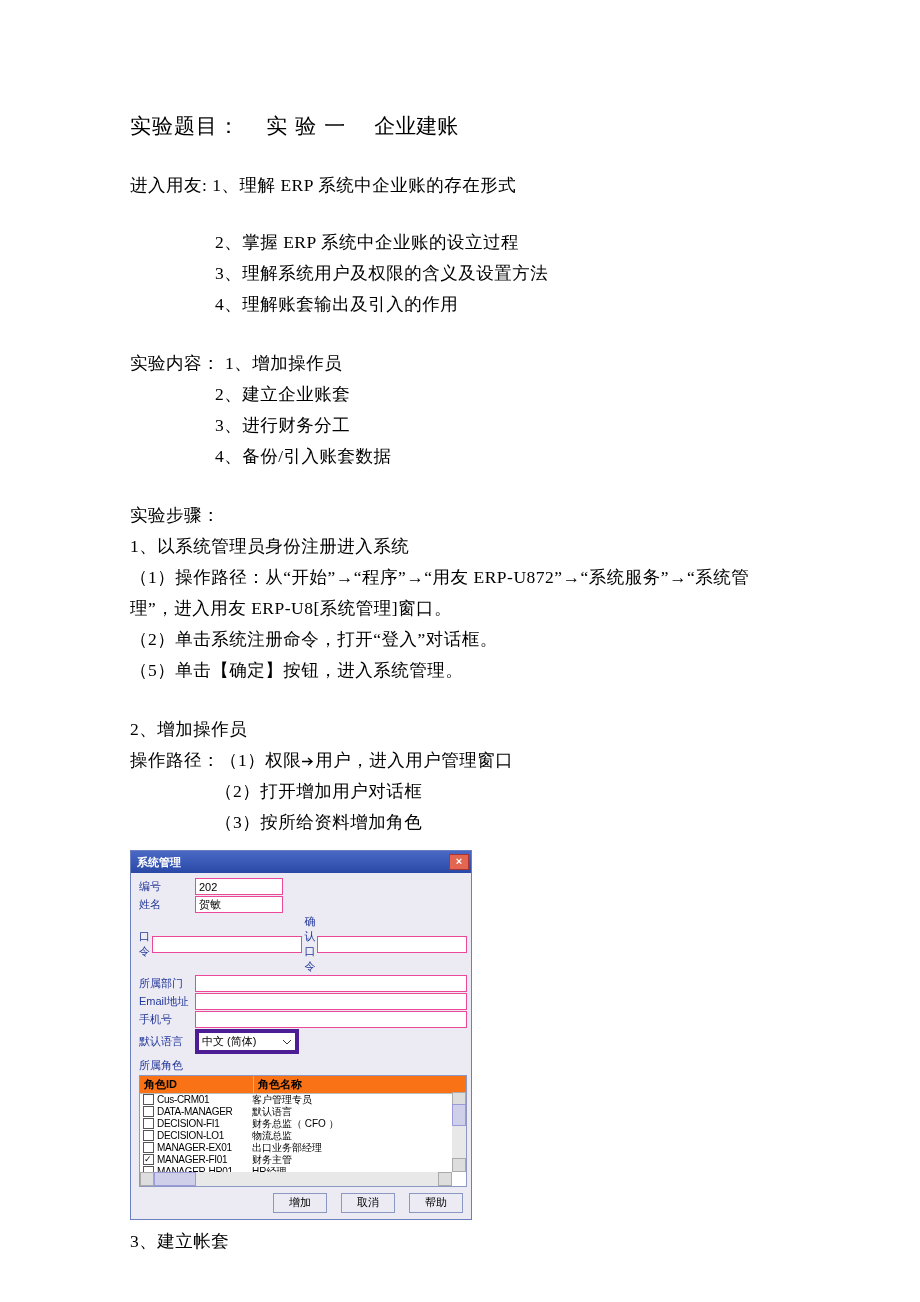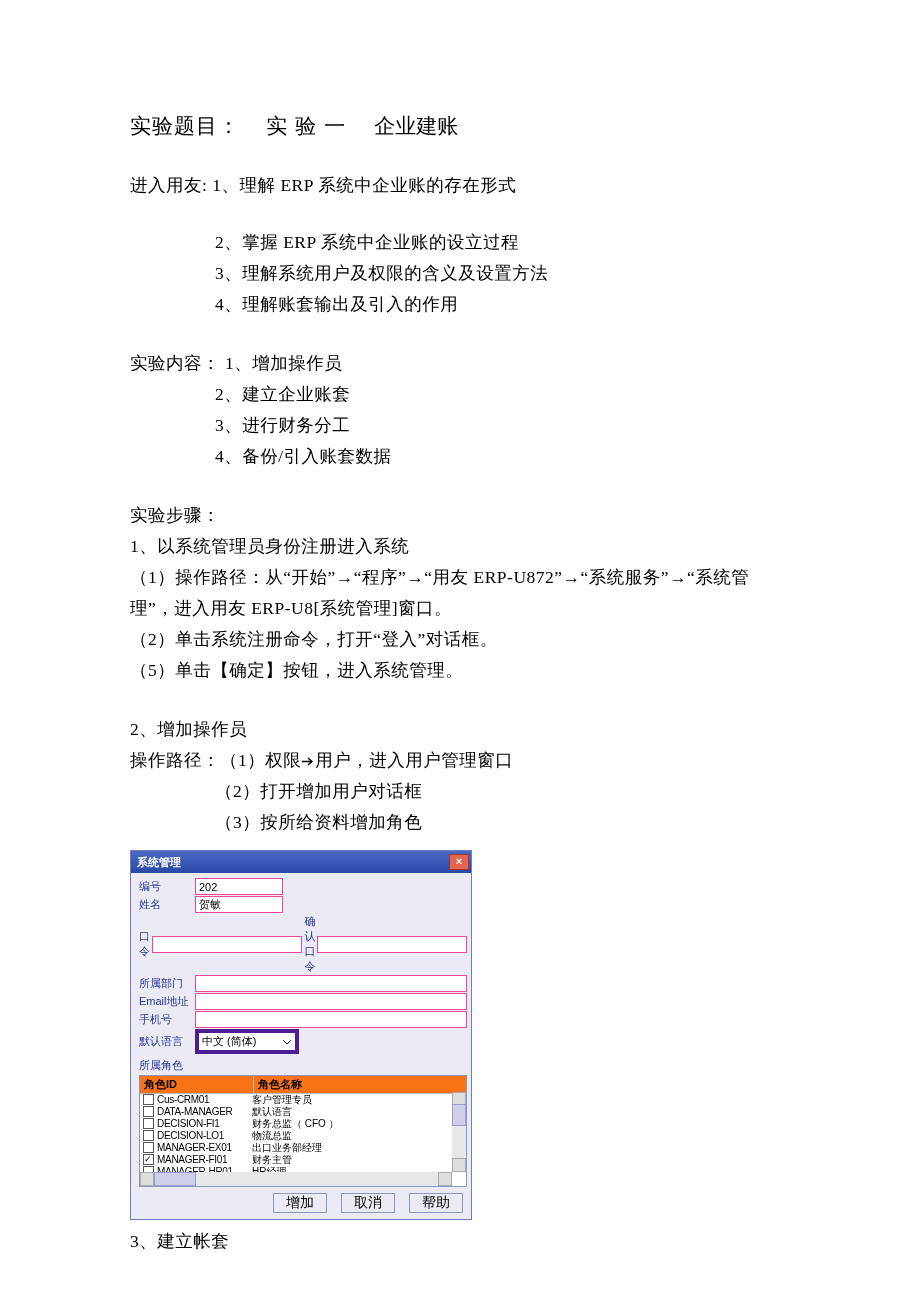--- a/index.html
+++ b/index.html
@@ -32,21 +32,21 @@
   .cb { width:9px; height:9px; border:1px solid #555; background:#fff; display:inline-block; position:relative; }
   .cb.chk::after { content:"✓"; position:absolute; font-size:9px; left:0; top:-2px; }
   .vscroll { position:absolute; right:0; top:16px; bottom:14px; width:14px; background:#e8e8e8; }
   .vscroll .ab { height:12px; background:#ddd; border:1px solid #aaa; }
   .vscroll .thumb { position:absolute; top:12px; height:20px; left:0; right:0; background:#cfcfea; border:1px solid #9a9adb; }
   .hscroll { position:absolute; left:0; right:14px; bottom:0; height:14px; background:#e8e8e8; display:flex; }
   .hscroll .ab { width:12px; height:12px; background:#ddd; border:1px solid #aaa; }
   .hscroll .thumbh { height:12px; flex:0 0 40px; margin-left:0; background:#cfcfea; border:1px solid #9a9adb; }
   .hscroll .sp { flex:1; }
   .btnrow { display:flex; justify-content:flex-end; gap:14px; padding:4px 8px 6px 0; }
-  .btn { min-width:52px; height:18px; background:#eceaf3; border:1px solid #8a98c2; font-size:14px; text-align:center; line-height:16px; }
+  .btn { min-width:52px; height:18px; background:#eceaf3; border:1px solid #8a98c2; font-size:11px; text-align:center; line-height:16px; }
   .arrow-inline svg { width:14px; height:11px; vertical-align:-1px; }
 </style>
 </head>
 <body>
 
 <div class="page">
 
   <div class="headline">
     <span class="lab">实验题目：</span>
     &nbsp;&nbsp;&nbsp;

